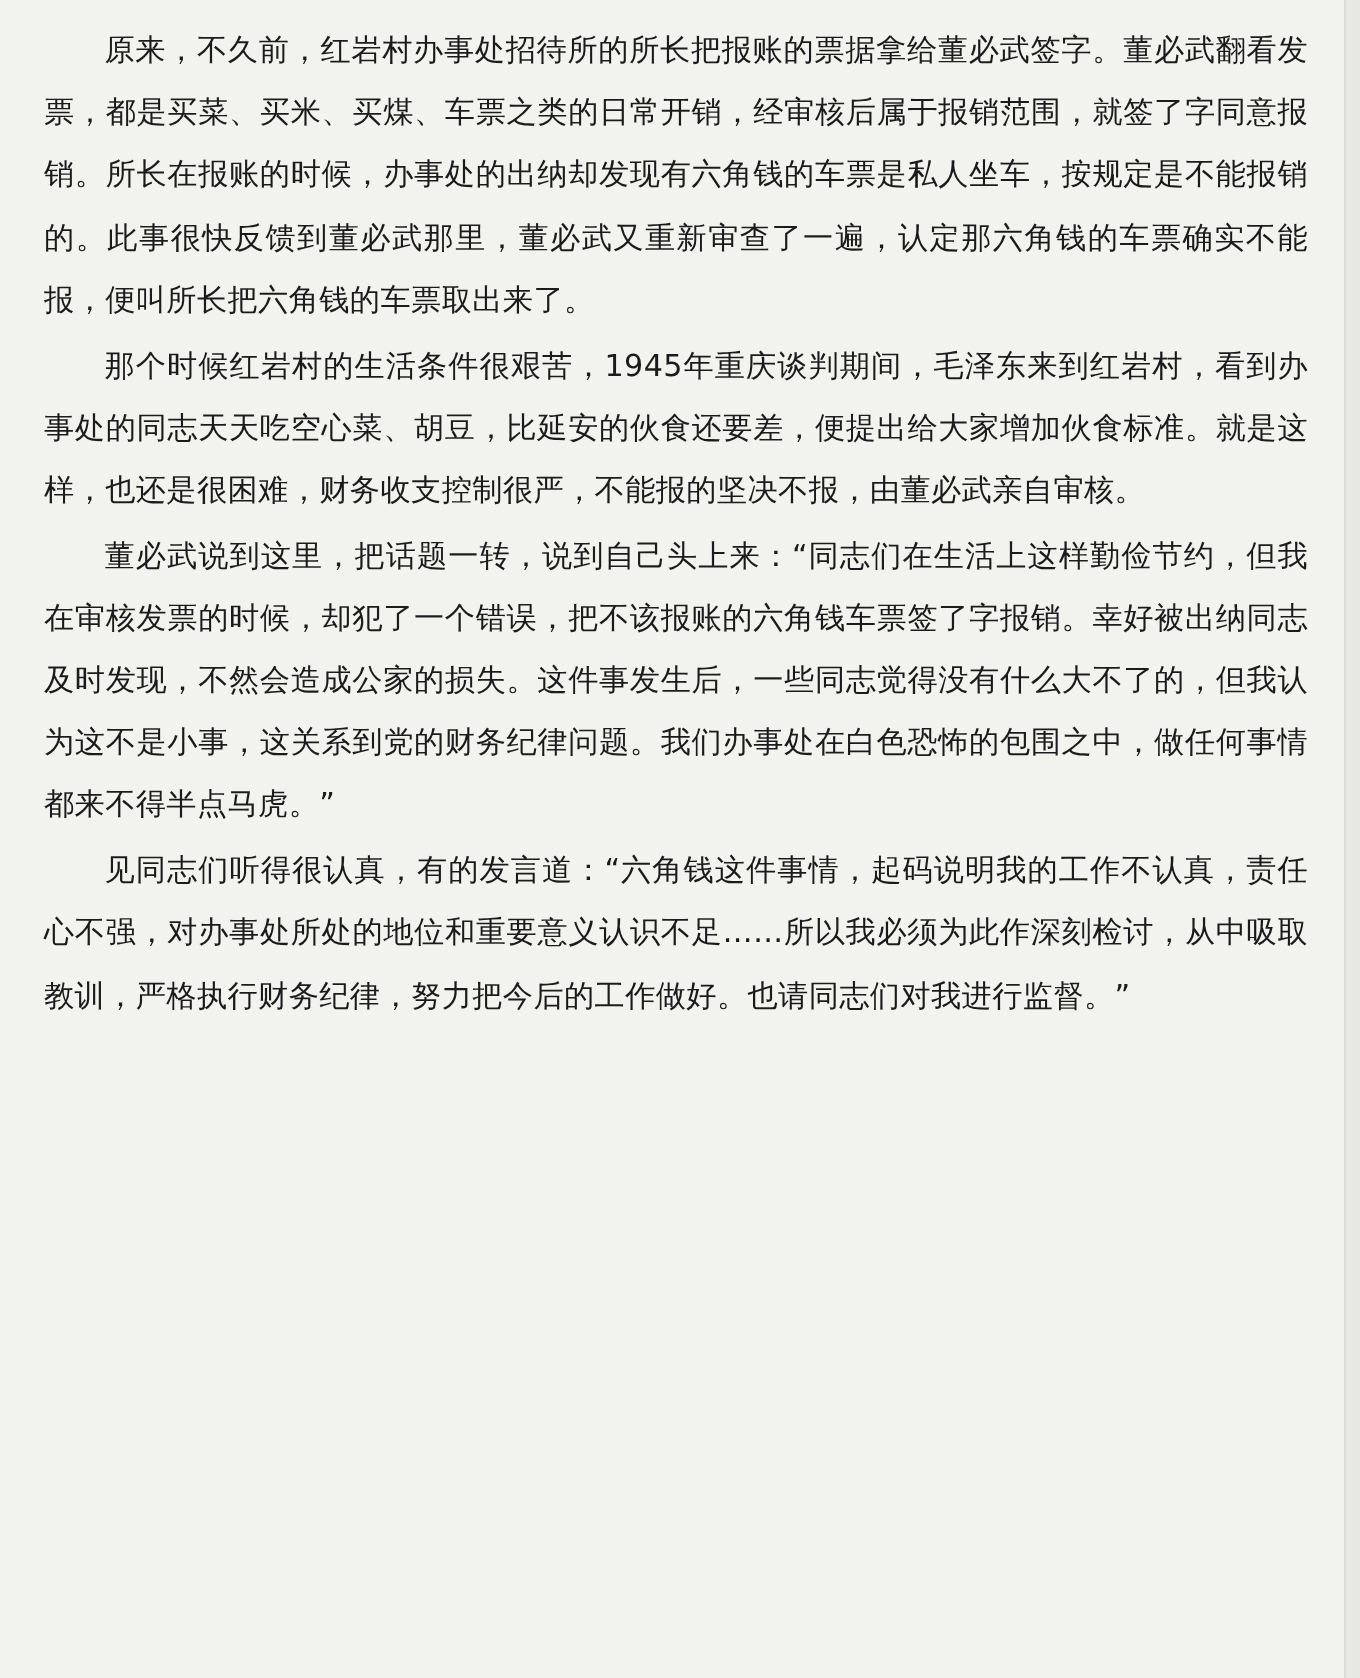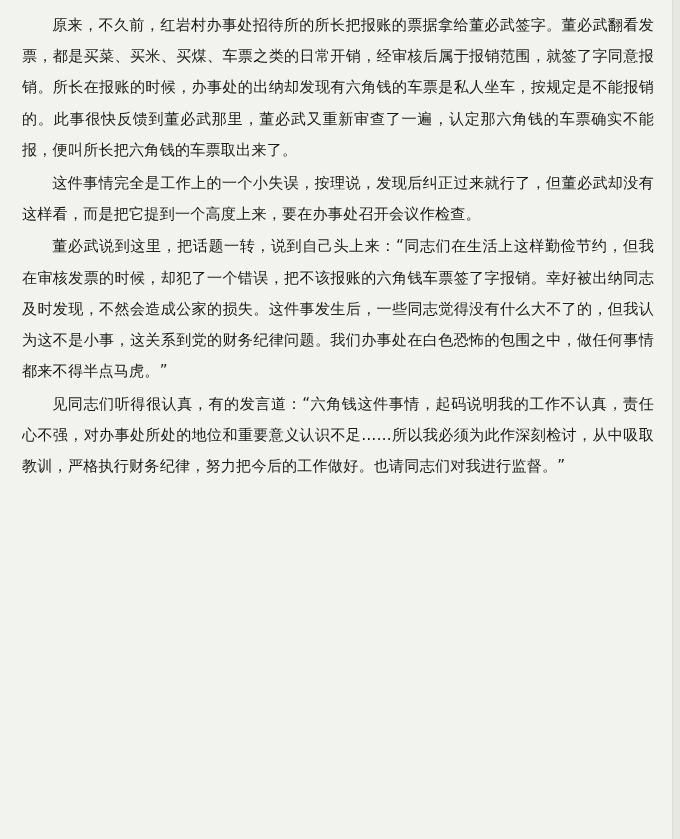--- a/index.html
+++ b/index.html
@@ -61,18 +61,18 @@
     background: #e6e6e0;
   }
 </style>
 </head>
 <body>
 
 <div id="page">
   <div id="page-edge-shadow"></div>
   <div id="page-body">
     <p class="para">原来，不久前，红岩村办事处招待所的所长把报账的票据拿给董必武签字。董必武翻看发票，都是买菜、买米、买煤、车票之类的日常开销，经审核后属于报销范围，就签了字同意报销。所长在报账的时候，办事处的出纳却发现有六角钱的车票是私人坐车，按规定是不能报销的。此事很快反馈到董必武那里，董必武又重新审查了一遍，认定那六角钱的车票确实不能报，便叫所长把六角钱的车票取出来了。</p>
-    <p class="para">这件事情完全是工作上的一个小失误，按理说，发现后纠正过来就行了，但董必武却没有这样看，而是把它提到一个高度上来，要在办事处召开会议作检查。</p>
+    <p class="para">那个时候红岩村的生活条件很艰苦，1945年重庆谈判期间，毛泽东来到红岩村，看到办事处的同志天天吃空心菜、胡豆，比延安的伙食还要差，便提出给大家增加伙食标准。就是这样，也还是很困难，财务收支控制很严，不能报的坚决不报，由董必武亲自审核。</p>
     <p class="para">董必武说到这里，把话题一转，说到自己头上来：“同志们在生活上这样勤俭节约，但我在审核发票的时候，却犯了一个错误，把不该报账的六角钱车票签了字报销。幸好被出纳同志及时发现，不然会造成公家的损失。这件事发生后，一些同志觉得没有什么大不了的，但我认为这不是小事，这关系到党的财务纪律问题。我们办事处在白色恐怖的包围之中，做任何事情都来不得半点马虎。”</p>
     <p class="para">见同志们听得很认真，有的发言道：“六角钱这件事情，起码说明我的工作不认真，责任心不强，对办事处所处的地位和重要意义认识不足……所以我必须为此作深刻检讨，从中吸取教训，严格执行财务纪律，努力把今后的工作做好。也请同志们对我进行监督。”</p>
   </div>
   <div id="right-margin"></div>
 </div>
 
 </body></html>

